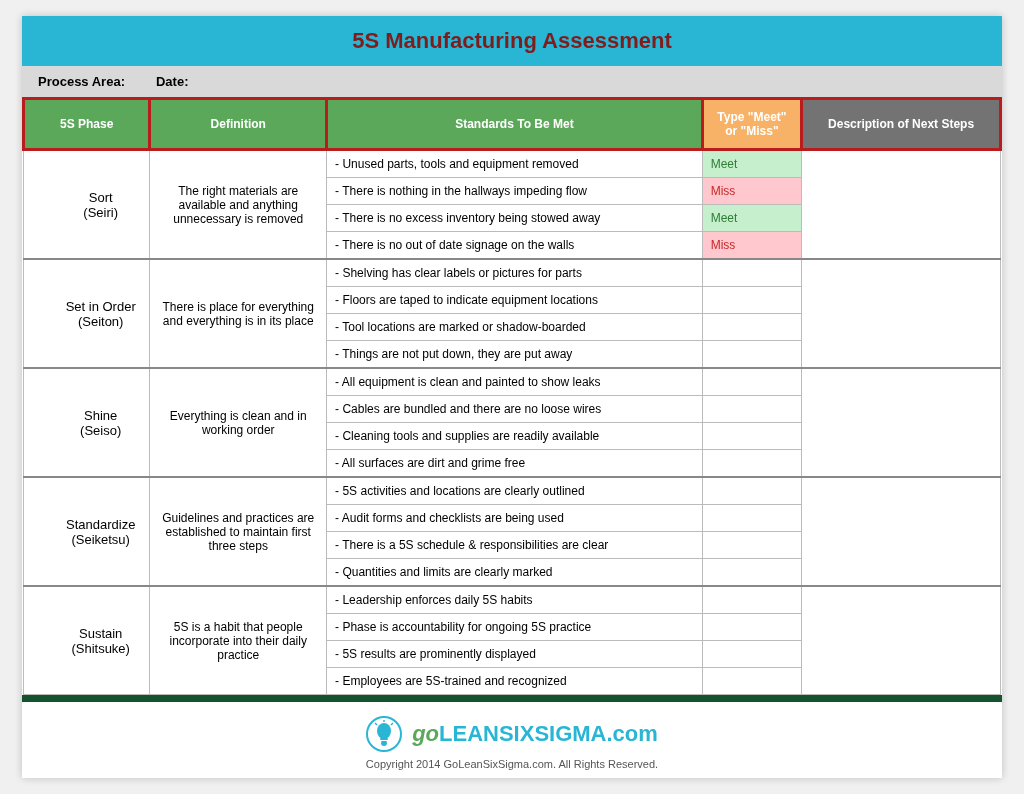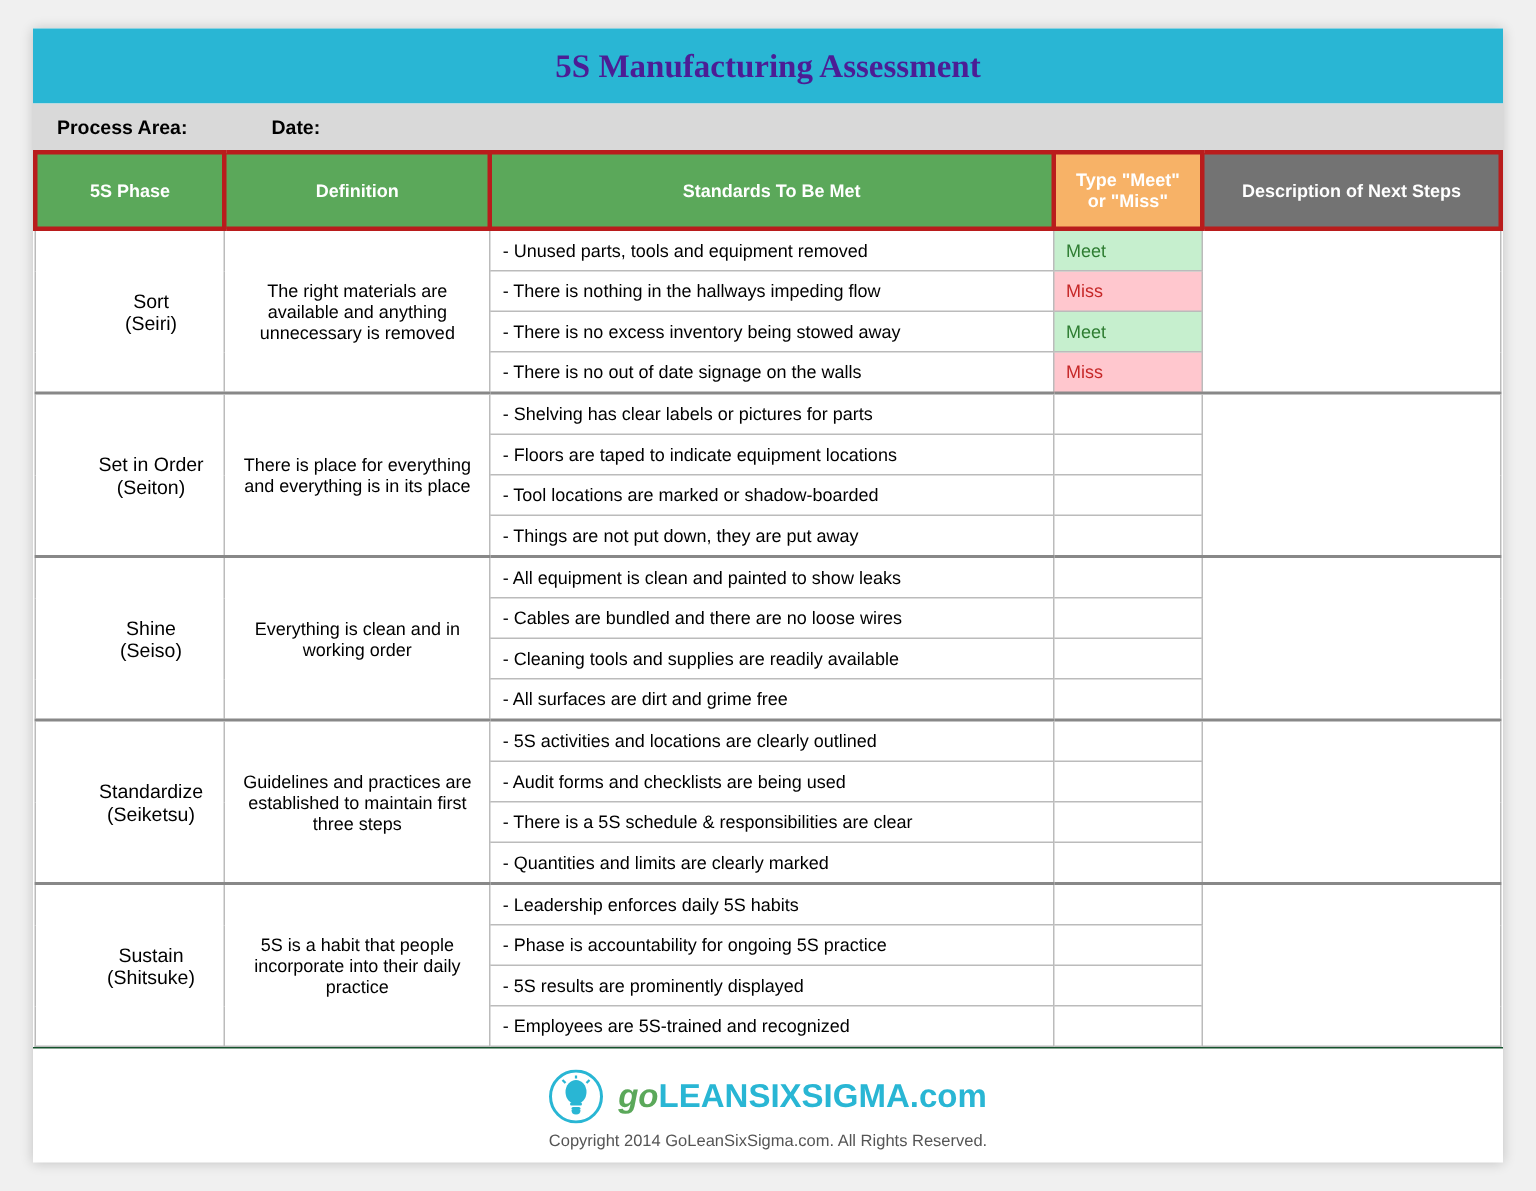--- a/index.html
+++ b/index.html
@@ -13,35 +13,34 @@
       width: 1024px;
     }
     .page-wrapper {
       background: white;
       width: 980px;
       margin: 10px auto;
       box-shadow: 0 0 8px rgba(0,0,0,0.2);
     }
     .main-title {
       background: #29b6d4;
-      color: #4c1d95;
+      color: #7f1d1d;
       text-align: center;
       font-size: 22px;
       font-weight: bold;
       padding: 12px;
-      font-family: Liberation Serif, serif;
     }
     .meta-row {
       background: #d9d9d9;
       display: flex;
       align-items: center;
       padding: 8px 16px;
       font-size: 13px;
       font-weight: bold;
-      gap: 56px;
+      gap: 31px;
     }
     .meta-row .process-area { font-weight: bold; font-size: 13px; }
     .meta-row .date-label { margin-left: auto; font-weight: bold; font-size: 13px; }
     table {
       width: 100%;
       border-collapse: collapse;
       font-size: 12px;
     }
     thead tr th {
       background: #5ba85a;
@@ -95,21 +94,21 @@
     .desc-cell {
       width: 180px;
       background: white;
     }
     .section-divider td {
       border-top: 2px solid #888;
     }
     .footer {
       text-align: center;
       padding: 14px 8px 8px 8px;
-      border-top: 1px solid #14532d;
+      border-top: 7px solid #14532d;
     }
     .footer-logo {
       display: flex;
       align-items: center;
       justify-content: center;
       gap: 10px;
       margin-bottom: 6px;
     }
     .footer-logo .bulb-icon {
       width: 36px;

